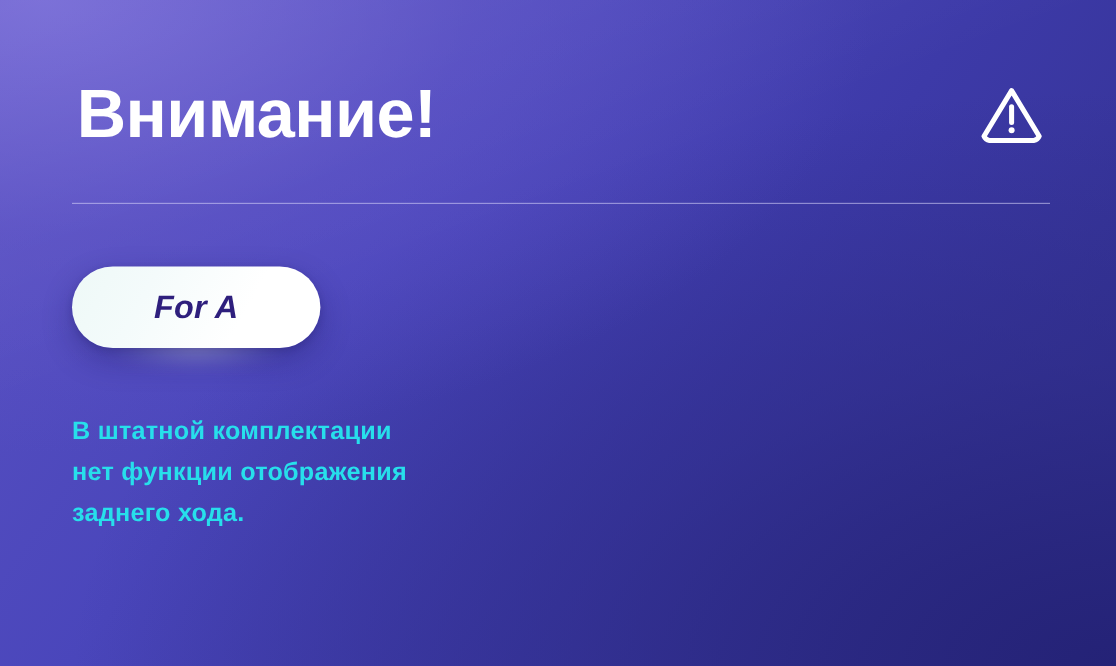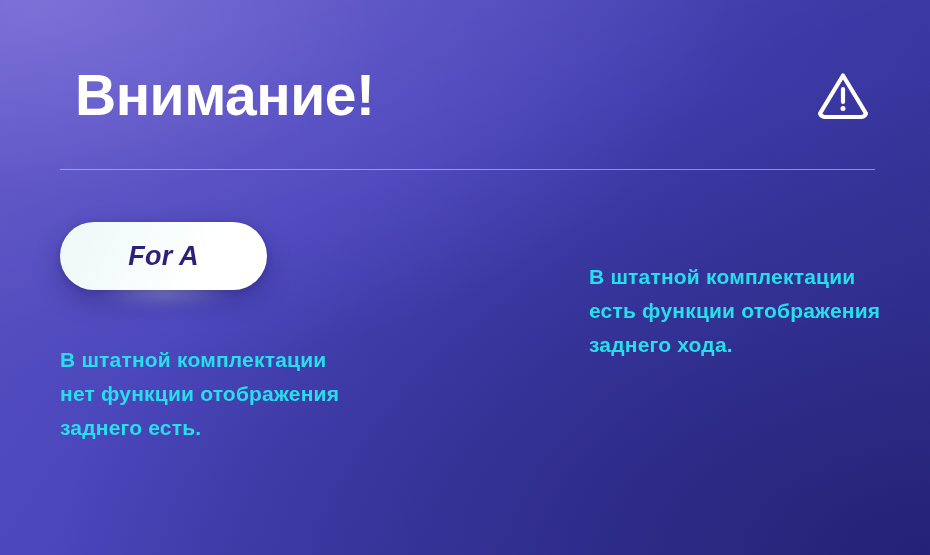--- a/index.html
+++ b/index.html
@@ -31,21 +31,21 @@
     position: absolute;
     left: 60px;
     top: 55px;
     right: 55px;
     height: 80px;
     display: flex;
     align-items: center;
     justify-content: space-between;
   }
   .title {
-    margin: 15px;
+    margin: 4px;
     color: #ffffff;
     font-size: 57px;
     font-weight: bold;
     letter-spacing: -0.5px;
     line-height: 1;
     white-space: nowrap;
   }
   .warn-icon {
     width: 56px;
     height: 56px;
@@ -145,21 +145,20 @@
 
   <div class="columns">
 
     <div class="col">
       <div class="pill-wrap">
         <div class="pill-glow"></div>
         <div class="pill">
           <span class="pill-label">For A</span>
         </div>
       </div>
-      <p class="body-text">В штатной комплектации нет функции отображения заднего есть.</p>
+      <p class="body-text">В штатной комплектации нет функции отображения заднего хода.</p>
     </div>
 
     <div class="col">
-      <p class="body-text">В штатной комплектации есть функции отображения заднего хода.</p>
     </div>
 
   </div>
 </div>
 
 </body></html>

